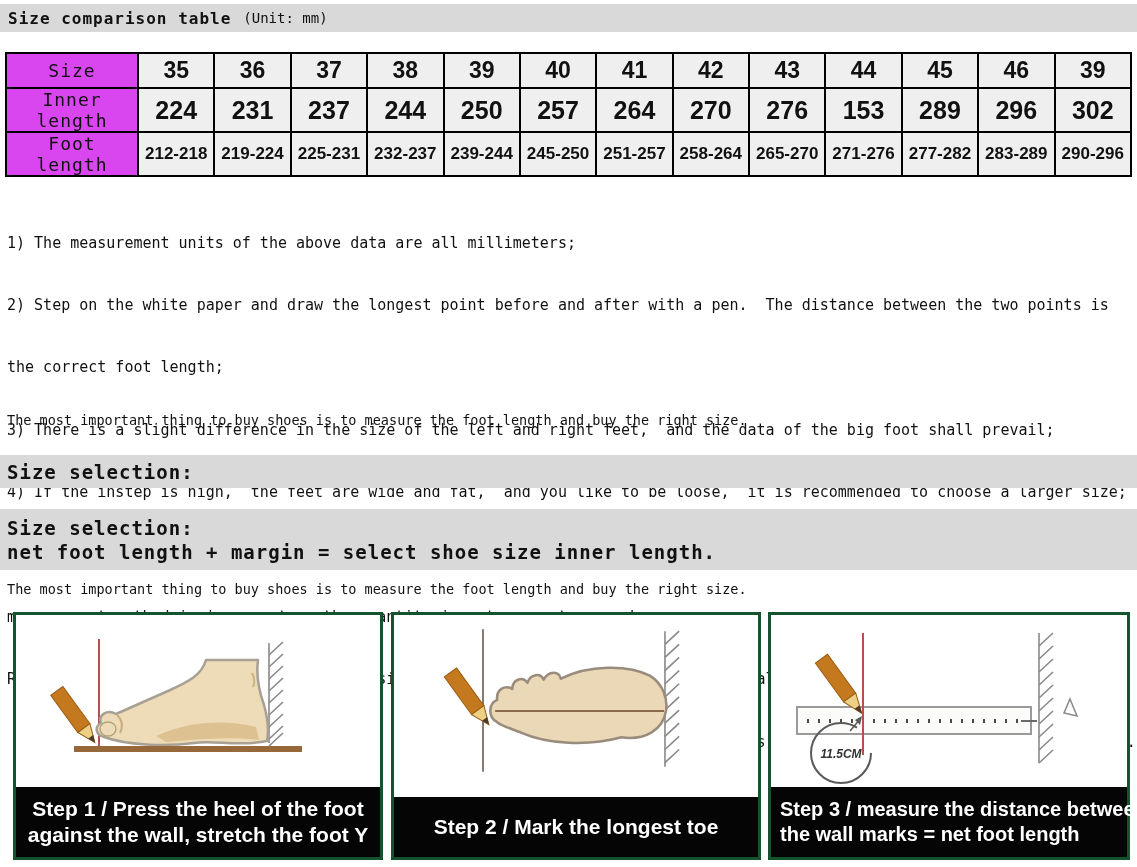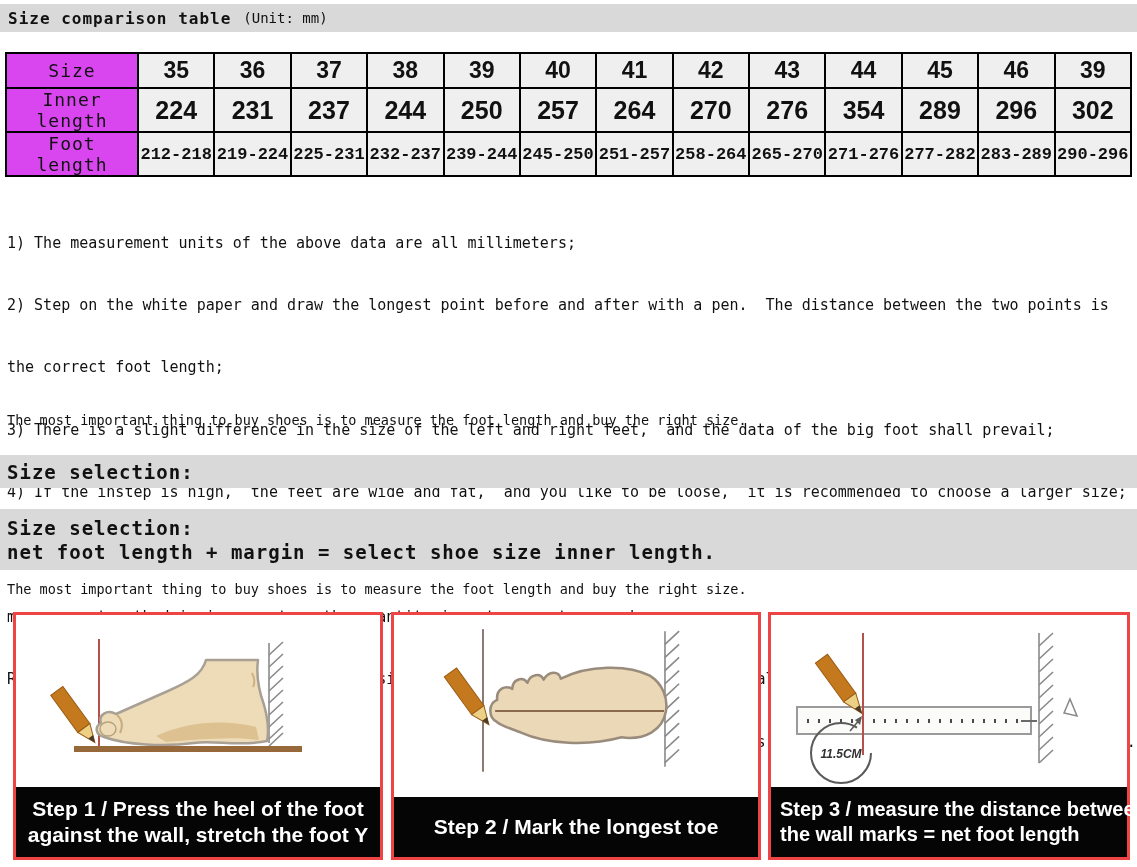--- a/index.html
+++ b/index.html
@@ -15,37 +15,37 @@
   .title-main{font-size:16px;font-weight:bold;margin-left:8px;letter-spacing:1px;white-space:pre;}
   .title-unit{font-size:14px;margin-left:12px;white-space:pre;}
 
   
   .size-table{top:52px;left:5px;width:1127px;border-collapse:collapse;table-layout:fixed;}
   .size-table td{border:2px solid #000;text-align:center;padding:0;overflow:hidden;background:#efefef;}
   .size-table td.rowlabel{background:#d946ef;font-family:"DejaVu Sans Mono",monospace;
     font-size:18px;font-weight:normal;letter-spacing:1px;}
   .row-size td{height:33px;font-family:"Liberation Sans",sans-serif;font-size:23px;font-weight:bold;}
   .row-inner td{height:30px;font-family:"Liberation Sans",sans-serif;font-size:25px;font-weight:bold;}
-  .row-foot td{height:32px;font-family:Liberation Mono, monospace;font-size:17px;font-weight:bold;}
+  .row-foot td{height:32px;font-family:Liberation Sans, sans-serif;font-size:17px;font-weight:bold;}
 
   
   .notes{top:191px;left:7px;font-size:15px;line-height:20.8px;white-space:pre;}
   .note-small{left:7px;font-size:13.5px;white-space:pre;}
   #important-note-1{top:412px;}
   #important-note-2{top:581px;}
 
   .gray-band{left:0;width:1137px;background:#d9d9d9;}
   #size-selection-band{top:455px;height:33px;display:flex;align-items:center;}
   #size-selection-band .hd{font-size:19px;font-weight:bold;margin-left:7px;letter-spacing:1px;white-space:pre;}
   #size-selection-block{top:509px;height:61px;padding-top:7px;box-sizing:border-box;}
   #size-selection-block .ln{font-size:19px;font-weight:bold;margin-left:7px;line-height:24px;
     letter-spacing:1px;white-space:pre;}
 
   
-  .panel{position:absolute;top:612px;height:248px;border:3px solid #ef4444;background:#fff;
+  .panel{position:absolute;top:612px;height:248px;border:3px solid #14532d;background:#fff;
     box-sizing:border-box;display:flex;flex-direction:column;}
   #panel-step1{left:13px;width:370px;}
   #panel-step2{left:391px;width:370px;gap:8px;}
   #panel-step3{left:768px;width:362px;}
   .panel-art{flex:1;background:#fff;}
   .panel-art svg{display:block;width:100%;height:100%;}
   .panel-caption{height:70px;background:#050505;color:#fff;
     font-family:"Liberation Sans",sans-serif;font-weight:600;
     display:flex;flex-direction:column;justify-content:center;}
   .cap-center{align-items:center;font-size:21px;line-height:26px;}
@@ -85,21 +85,21 @@
     <td class="rowlabel">Inner length</td>
     <td>224</td>
     <td>231</td>
     <td>237</td>
     <td>244</td>
     <td>250</td>
     <td>257</td>
     <td>264</td>
     <td>270</td>
     <td>276</td>
-    <td>354</td>
+    <td>153</td>
     <td>289</td>
     <td>296</td>
     <td>302</td>
   </tr>
   <tr class="row-foot">
     <td class="rowlabel">Foot length</td>
     <td>212-218</td>
     <td>219-224</td>
     <td>225-231</td>
     <td>232-237</td>

